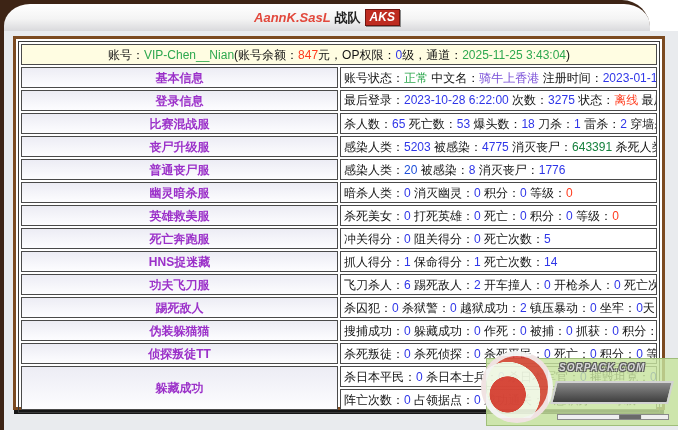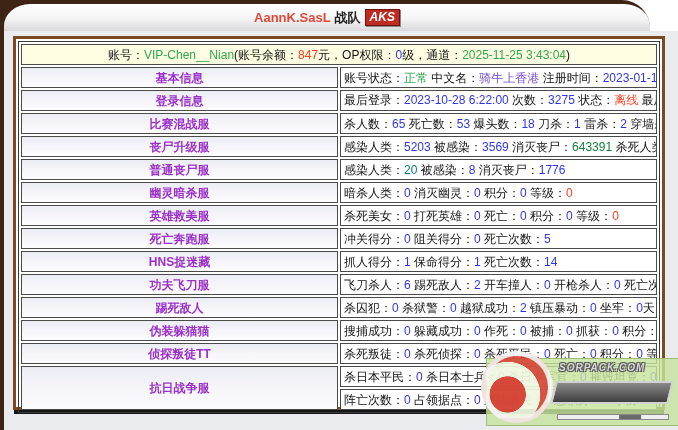--- a/index.html
+++ b/index.html
@@ -12,21 +12,21 @@
   .chrome{position:absolute;top:0;left:0;width:678px;height:31px;background:#FFFFFF;}
   .tab-outer{position:absolute;top:0;left:0;width:650px;height:31px;background:#3D2415;border-top-right-radius:28px;}
   .tab{
     position:absolute;top:4px;left:4px;width:646px;height:27px;
     background:linear-gradient(180deg,#FFFFFF 0%,#F4F4F4 55%,#D9D9DC 100%);
     border-top-left-radius:26px 22px;border-top-right-radius:26px 22px;
     display:flex;align-items:center;justify-content:center;gap:4px;
     font-size:13px;
   }
   .left-edge{position:absolute;left:0;top:0;width:4px;height:430px;background:#3D2415;z-index:4;}
-  .t-team{color:#E2483C;font-weight:bold;}
+  .t-team{color:#E2483C;font-weight:bold;font-style:italic;}
   .t-suffix{color:#222;font-weight:bold;}
   .t-badge{
     background:#BE2B20;color:#FFFFFF;font-weight:bold;font-style:italic;
     border:1px solid #6E1410;padding:0 4px;font-size:12px;line-height:15px;
     box-shadow:1px 1px 0 #888;
   }
   .t-note{color:#97897A;}
   
   .frame{
     position:absolute;left:13px;top:36px;width:652px;height:374px;
@@ -100,25 +100,25 @@
         <tr>
           <td class="lbl" rowspan="1">登录信息</td>
           <td class="val"><span style="color: rgb(20, 20, 20); font-family: Liberation Mono, monospace;">最后登录：</span><span style="color: rgb(47, 54, 232);">2023-10-28 6:22:00</span><span style="color: rgb(20, 20, 20);"> 次数：</span><span style="color: rgb(47, 54, 232);">3275</span><span style="color: rgb(20, 20, 20);"> 状态：</span><span style="color: rgb(255, 60, 30);">离线</span><span style="color: rgb(20, 20, 20);"> 最后在线：</span></td>
         </tr>
         <tr>
           <td class="lbl" rowspan="1">比赛混战服</td>
           <td class="val"><span style="color: rgb(20, 20, 20);">杀人数：</span><span style="color: rgb(47, 54, 232);">65</span><span style="color: rgb(20, 20, 20);"> 死亡数：</span><span style="color: rgb(47, 54, 232);">53</span><span style="color: rgb(20, 20, 20);"> 爆头数：</span><span style="color: rgb(47, 54, 232);">18</span><span style="color: rgb(20, 20, 20);"> 刀杀：</span><span style="color: rgb(47, 54, 232);">1</span><span style="color: rgb(20, 20, 20);"> 雷杀：</span><span style="color: rgb(47, 54, 232);">2</span><span style="color: rgb(20, 20, 20);"> 穿墙杀人：</span></td>
         </tr>
         <tr>
           <td class="lbl" rowspan="1">丧尸升级服</td>
-          <td class="val"><span style="color: rgb(20, 20, 20);">感染人类：</span><span style="color: rgb(47, 54, 232);">5203</span><span style="color: rgb(20, 20, 20);"> 被感染：</span><span style="color: rgb(47, 54, 232);">3569</span><span style="color: rgb(20, 20, 20);"> 消灭丧尸：</span><span style="color: #15803d;">643391</span><span style="color: rgb(20, 20, 20);"> 杀死人类：</span></td>
+          <td class="val"><span style="color: rgb(20, 20, 20);">感染人类：</span><span style="color: rgb(47, 54, 232);">5203</span><span style="color: rgb(20, 20, 20);"> 被感染：</span><span style="color: rgb(47, 54, 232);">4775</span><span style="color: rgb(20, 20, 20);"> 消灭丧尸：</span><span style="color: #15803d;">643391</span><span style="color: rgb(20, 20, 20);"> 杀死人类：</span></td>
         </tr>
         <tr>
           <td class="lbl" rowspan="1">普通丧尸服</td>
-          <td class="val"><span style="color: rgb(20, 20, 20);">感染人类：</span><span style="color: #0f766e;">20</span><span style="color: rgb(20, 20, 20);"> 被感染：</span><span style="color: rgb(47, 54, 232);">8</span><span style="color: rgb(20, 20, 20);"> 消灭丧尸：</span><span style="color: rgb(47, 54, 232);">1776</span></td>
+          <td class="val"><span style="color: rgb(20, 20, 20);">感染人类：</span><span style="color: #1d4ed8;">20</span><span style="color: rgb(20, 20, 20);"> 被感染：</span><span style="color: rgb(47, 54, 232);">8</span><span style="color: rgb(20, 20, 20);"> 消灭丧尸：</span><span style="color: rgb(47, 54, 232);">1776</span></td>
         </tr>
         <tr>
           <td class="lbl" rowspan="1">幽灵暗杀服</td>
           <td class="val"><span style="color: rgb(20, 20, 20);">暗杀人类：</span><span style="color: rgb(47, 54, 232);">0</span><span style="color: rgb(20, 20, 20);"> 消灭幽灵：</span><span style="color: rgb(47, 54, 232);">0</span><span style="color: rgb(20, 20, 20);"> 积分：</span><span style="color: rgb(47, 54, 232);">0</span><span style="color: rgb(20, 20, 20);"> 等级：</span><span style="color: rgb(255, 60, 30);">0</span></td>
         </tr>
         <tr>
           <td class="lbl" rowspan="1">英雄救美服</td>
           <td class="val"><span style="color: rgb(20, 20, 20);">杀死美女：</span><span style="color: rgb(47, 54, 232);">0</span><span style="color: rgb(20, 20, 20);"> 打死英雄：</span><span style="color: rgb(47, 54, 232);">0</span><span style="color: rgb(20, 20, 20);"> 死亡：</span><span style="color: rgb(47, 54, 232);">0</span><span style="color: rgb(20, 20, 20);"> 积分：</span><span style="color: rgb(47, 54, 232);">0</span><span style="color: rgb(20, 20, 20);"> 等级：</span><span style="color: rgb(255, 60, 30);">0</span></td>
         </tr>
         <tr>
@@ -139,21 +139,21 @@
         </tr>
         <tr>
           <td class="lbl" rowspan="1">伪装躲猫猫</td>
           <td class="val"><span style="color: rgb(20, 20, 20);">搜捕成功：</span><span style="color: rgb(47, 54, 232);">0</span><span style="color: rgb(20, 20, 20);"> 躲藏成功：</span><span style="color: rgb(47, 54, 232);">0</span><span style="color: rgb(20, 20, 20);"> 作死：</span><span style="color: rgb(47, 54, 232);">0</span><span style="color: rgb(20, 20, 20);"> 被捕：</span><span style="color: rgb(47, 54, 232);">0</span><span style="color: rgb(20, 20, 20);"> 抓获：</span><span style="color: rgb(47, 54, 232);">0</span><span style="color: rgb(20, 20, 20);"> 积分：</span></td>
         </tr>
         <tr>
           <td class="lbl" rowspan="1">侦探叛徒TT</td>
           <td class="val"><span style="color: rgb(20, 20, 20);">杀死叛徒：</span><span style="color: rgb(47, 54, 232);">0</span><span style="color: rgb(20, 20, 20);"> 杀死侦探：</span><span style="color: rgb(47, 54, 232);">0</span><span style="color: rgb(20, 20, 20);"> 杀死平民：</span><span style="color: rgb(47, 54, 232);">0</span><span style="color: rgb(20, 20, 20);"> 死亡：</span><span style="color: rgb(47, 54, 232);">0</span><span style="color: rgb(20, 20, 20);"> 积分：</span><span style="color: rgb(47, 54, 232);">0</span><span style="color: rgb(20, 20, 20);"> 等级：</span></td>
         </tr>
         <tr>
-          <td class="lbl" rowspan="2">抗日战争服</td>
+          <td class="lbl" rowspan="2">躲藏成功</td>
           <td class="val"><span style="color: rgb(20, 20, 20);">杀日本平民：</span><span style="color: rgb(47, 54, 232);">0</span><span style="color: rgb(20, 20, 20);"> 杀日本士兵：</span><span style="color: rgb(47, 54, 232);">0</span><span style="color: rgb(20, 20, 20);"> 杀日本军官：</span><span style="color: rgb(47, 54, 232);">0</span><span style="color: rgb(20, 20, 20);"> 摧毁坦克：</span><span style="color: rgb(47, 54, 232);">0</span><span style="color: rgb(20, 20, 20);"> 铲除汉奸：</span></td>
         </tr>
         <tr>
           <td class="val"><span style="color: rgb(20, 20, 20);">阵亡次数：</span><span style="color: rgb(47, 54, 232);">0</span><span style="color: rgb(20, 20, 20);"> 占领据点：</span><span style="color: rgb(47, 54, 232);">0</span><span style="color: rgb(20, 20, 20);"> 成功通关：</span><span style="color: rgb(47, 54, 232);">0</span><span style="color: rgb(20, 20, 20);"> 总积分：</span><span style="color: rgb(47, 54, 232);">0</span><span style="color: rgb(20, 20, 20);"> 等级：</span><span style="color: rgb(255, 60, 30);">0</span><span style="color: rgb(20, 20, 20);"> (升级到下一等级还需要</span></td>
         </tr>
       </tbody>
   </table>
 </div>
 
 <div class="wm">

